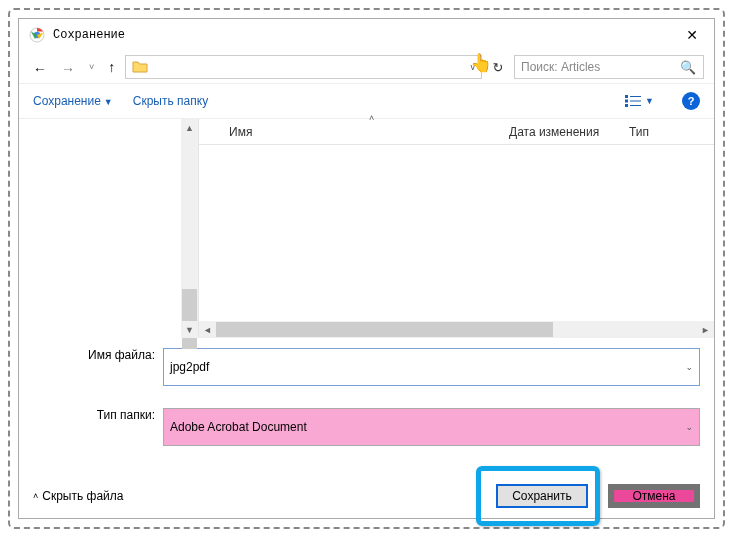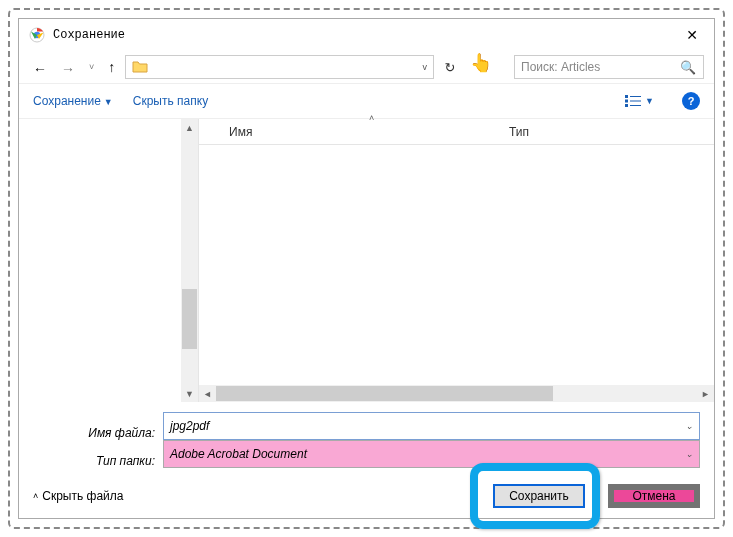--- a/index.html
+++ b/index.html
@@ -11,21 +11,21 @@
 .chrome-icon { width: 16px; height: 16px; margin-right: 8px; }
 .titlebar-title { flex: 1; color: #000; font-family: Liberation Mono, monospace; }
 .close-x { font-size: 14px; color: #000; padding: 0 6px; cursor: default; }
 
 .nav-row { height: 32px; display: flex; align-items: center; padding: 0 10px; gap: 6px; }
 .nav-btn { color: #777; font-size: 14px; padding: 2px 4px; }
 .nav-btn.active { color: #000; }
 .path-box { flex: 1; height: 24px; border: 1px solid #ccc; background: #fff; display: flex; align-items: center; padding: 0 6px; }
 .folder-icon { width: 16px; height: 16px; display: inline-flex; align-items: center; justify-content: center; }
 .refresh-icon { width: 20px; text-align: center; color: #333; font-size: 13px; }
-.search-box { width: 190px; height: 24px; border: 1px solid #ccc; display: flex; align-items: center; padding: 0 6px; color: #888; margin-left: 48px; }
+.search-box { width: 190px; height: 24px; border: 1px solid #ccc; display: flex; align-items: center; padding: 0 6px; color: #888; }
 .search-box .sicon { margin-left: auto; color: #666; font-size: 13px; }
 
 .toolbar { height: 36px; display: flex; align-items: center; padding: 0 14px; gap: 20px; border-top: 1px solid #eee; border-bottom: 1px solid #eee; }
 .tool-link { color: #1a5fb4; cursor: default; }
 .tool-link .caret { font-size: 9px; margin-left: 3px; }
 .toolbar-spacer { flex: 1; }
 .view-btn { color: #1a5fb4; display: flex; align-items: center; gap: 4px; }
 .help-icon { width: 18px; height: 18px; border-radius: 50%; background: #0a64d8; color: #fff; display: flex; align-items: center; justify-content: center; font-size: 11px; font-weight: bold; margin-left: 8px; }
 
 .content { flex: 1; display: flex; min-height: 0; }
@@ -40,33 +40,33 @@
 .col.name .sort { position: absolute; top: -12px; left: 140px; color: #666; font-size: 9px; }
 .col.date { width: 120px; }
 .col.type { width: 60px; }
 .list-body { flex: 1; background: #fff; position: relative; }
 .hscroll { height: 17px; background: #f0f0f0; position: relative; display: flex; align-items: center; }
 .hscroll .harrow { width: 17px; text-align: center; color: #666; font-size: 9px; }
 .hscroll .htrack { flex: 1; height: 100%; position: relative; }
 .hscroll .hthumb { position: absolute; top: 1px; bottom: 1px; left: 0; width: 70%; background: #cdcdcd; }
 
 .form-area { padding: 10px 14px 6px; }
-.form-row { display: flex; align-items: flex-end; margin-bottom: 0; font-style: italic; }
+.form-row { display: flex; align-items: flex-start; margin-bottom: 22px; }
 .form-label { width: 130px; text-align: right; padding-right: 8px; color: #000; }
-.form-field { flex: 1; height: 28px; border: 1px solid #7a9fd4; background: #fff; display: flex; align-items: center; padding: 0 6px; }
+.form-field { flex: 1; height: 38px; border: 1px solid #7a9fd4; background: #fff; display: flex; align-items: center; padding: 0 6px; }
 .form-field.type { border-color: #aaa; background: #f9a8d4; }
 .field-caret { margin-left: auto; color: #555; font-size: 9px; }
 
 .footer { height: 44px; display: flex; align-items: center; padding: 0 14px; }
 .hide-folders { display: flex; align-items: center; gap: 4px; color: #000; }
 .hide-folders .chev { font-size: 9px; }
 .footer-spacer { flex: 1; }
 .btn { min-width: 92px; height: 24px; border: 6px solid #737373; background: #ec4899; display: flex; align-items: center; justify-content: center; margin-left: 8px; cursor: default; }
 .btn.primary { border: 2px solid #0a64d8; background: #e1e1e1; }
-.highlight-ring { border: 8px solid #0ea5e9; border-radius: 13px; padding: 13px 7px; box-shadow: 1px 1px 3px rgba(0,0,0,.25); }
+.highlight-ring { border: 5px solid #0ea5e9; border-radius: 6px; padding: 13px 7px; box-shadow: 1px 1px 3px rgba(0,0,0,.25); }
 
 .cursor-pointer { position: absolute; top: 52px; left: 470px; font-size: 18px; color: #000; pointer-events: none; }
 </style>
 </head>
 <body>
 
 <div class="outer-border"></div>
 <div class="dialog">
 
   <div class="titlebar">
@@ -131,20 +131,21 @@
         <div class="tree-thumb" style="top:170px;height:60px;"></div>
         <div class="tree-arrow" style="bottom:0">▼</div>
       </div>
     </div>
     <div class="list-area">
       <div class="col-headers">
         <div class="col name">
           <span class="sort">˄</span>
           <span>Имя</span>
         </div>
+        <div class="col date">Дата изменения</div>
         <div class="col type">Тип</div>
       </div>
       <div class="list-body"></div>
       <div class="hscroll">
         <span class="harrow">◄</span>
         <div class="htrack">
             <div class="hthumb"></div>
           </div>
         <span class="harrow">►</span>
       </div>

